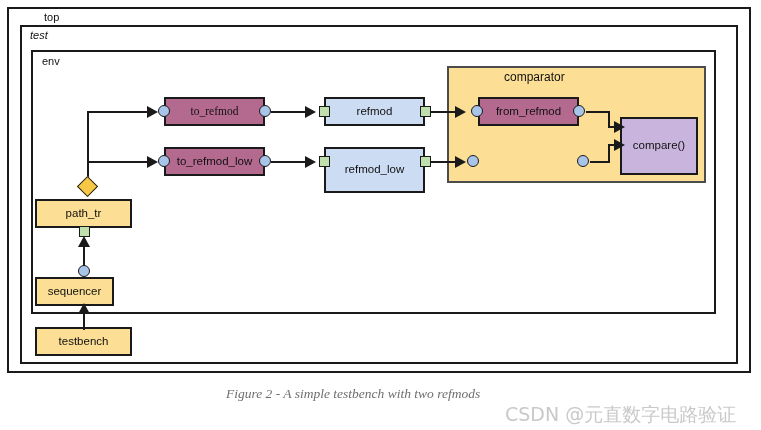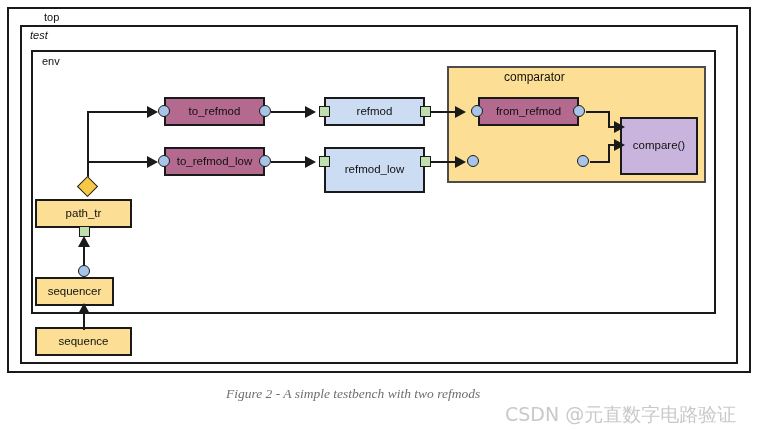--- a/index.html
+++ b/index.html
@@ -198,21 +198,21 @@
   <div class="vline" style="left:608px; top:144px; height:18px;"></div>
   <div class="hline" style="left:608px; top:144px; width:12px;"></div>
   <div class="arrow-r" style="left:614px; top:139px;"></div>
 
   <div class="vline" style="left:83px; top:240px; height:35px;"></div>
   <div class="arrow-u" style="left:78px; top:236px;"></div>
 
   <div class="vline" style="left:83px; top:308px; height:22px;"></div>
   <div class="arrow-u" style="left:78px; top:303px;"></div>
 
-  <div class="node mauve" style="left:164px; top:97px; width:101px; height:29px;">
+  <div class="node mauve" style="left:164px; top:97px; width:101px; height:29px;font-family:Liberation Serif, serif;">
     <span>to_refmod</span>
   </div>
   <div class="port-circle" style="left:158px; top:105px;"></div>
   <div class="port-circle" style="left:259px; top:105px;"></div>
 
   <div class="node mauve" style="left:164px; top:147px; width:101px; height:29px;">
     <span>to_refmod_low</span>
   </div>
   <div class="port-circle" style="left:158px; top:155px;"></div>
   <div class="port-circle" style="left:259px; top:155px;"></div>
@@ -248,19 +248,19 @@
     <span>path_tr</span>
   </div>
   <div class="port-square" style="left:79px; top:226px;"></div>
 
   <div class="node yellow" style="left:35px; top:277px; width:79px; height:29px;">
     <span>sequencer</span>
   </div>
   <div class="port-circle" style="left:78px; top:265px;"></div>
 
   <div class="node yellow" style="left:35px; top:327px; width:97px; height:29px;">
-    <span>sequence</span>
+    <span>testbench</span>
   </div>
 
   <div id="caption">Figure 2 - A simple testbench with two refmods</div>
   <div id="watermark">CSDN @元直数字电路验证</div>
 
 </div>
 
 </body></html>

